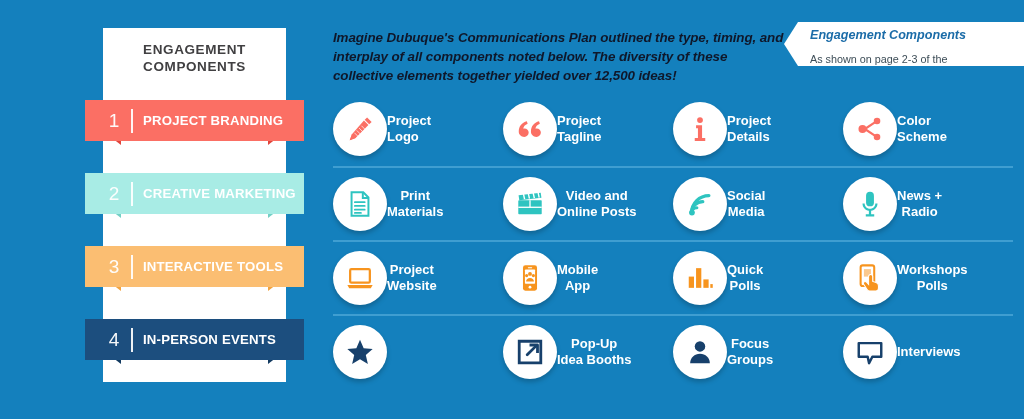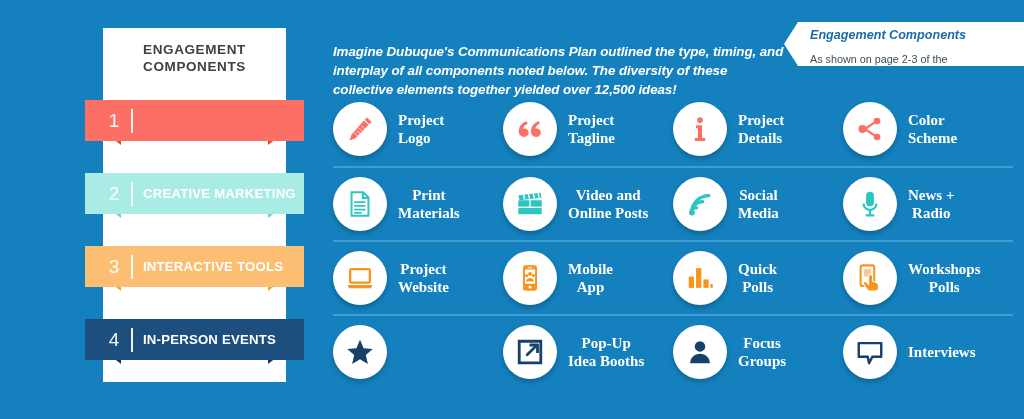--- a/index.html
+++ b/index.html
@@ -89,27 +89,26 @@
     z-index: 2;
   }
   .tail.left  { left: 0;  clip-path: polygon(0 0, 100% 0, 100% 100%); }
   .tail.right { right: 0; clip-path: polygon(0 0, 100% 0, 0 100%); }
 
   
   #intro {
     position: absolute;
     left: 333px; top: 28px;
     width: 452px;
-    color: #ffffff;
+    color: #0f172a;
     font-size: 13.4px;
     font-style: italic;
     font-weight: bold;
     line-height: 1.42;
     letter-spacing: -0.1px;
-    margin-top: 14px;
   }
 
   
   #corner-tag {
     position: absolute;
     right: 0; top: 22px;
     width: 240px;
     height: 44px;
     background: #ffffff;
     clip-path: polygon(14px 0, 100% 0, 100% 100%, 14px 100%, 0 50%);
@@ -154,46 +153,45 @@
     background: #ffffff;
     box-shadow: 0 3px 5px rgba(0,0,0,0.22);
     display: flex;
     align-items: center;
     justify-content: center;
     flex: 0 0 54px;
   }
   .badge svg { display: block; }
   .cell-label {
     color: #ffffff;
-    font-size: 15px;
+    font-size: 13px;
     font-weight: bold;
     line-height: 1.2;
-    margin-left: 11px;
     white-space: pre-line;
-    font-family: Liberation Serif, serif;
   }
 </style>
 </head>
 <body>
 
 <div id="stage">
 
   <div id="left-panel">
     <div class="header-card">
       <div class="header-card-title">ENGAGEMENT
 COMPONENTS</div>
     </div>
     <div id="ribbon-list">
         <div class="ribbon-slot">
           <div class="tail left" style="background:#e0453c"></div>
      <div class="tail right" style="background:#e0453c"></div>
      <div class="ribbon">
        <div class="ribbon-body" style="background:#fb6f64">
          <span class="ribbon-num">1</span>
          <span class="ribbon-divider"></span>
+         <span class="ribbon-label">PROJECT BRANDING</span>
        </div>
      </div>
         </div>
         <div class="ribbon-slot">
           <div class="tail left" style="background:#74cfc5"></div>
      <div class="tail right" style="background:#74cfc5"></div>
      <div class="ribbon">
        <div class="ribbon-body" style="background:#a8ece5">
          <span class="ribbon-num">2</span>
          <span class="ribbon-divider"></span>

